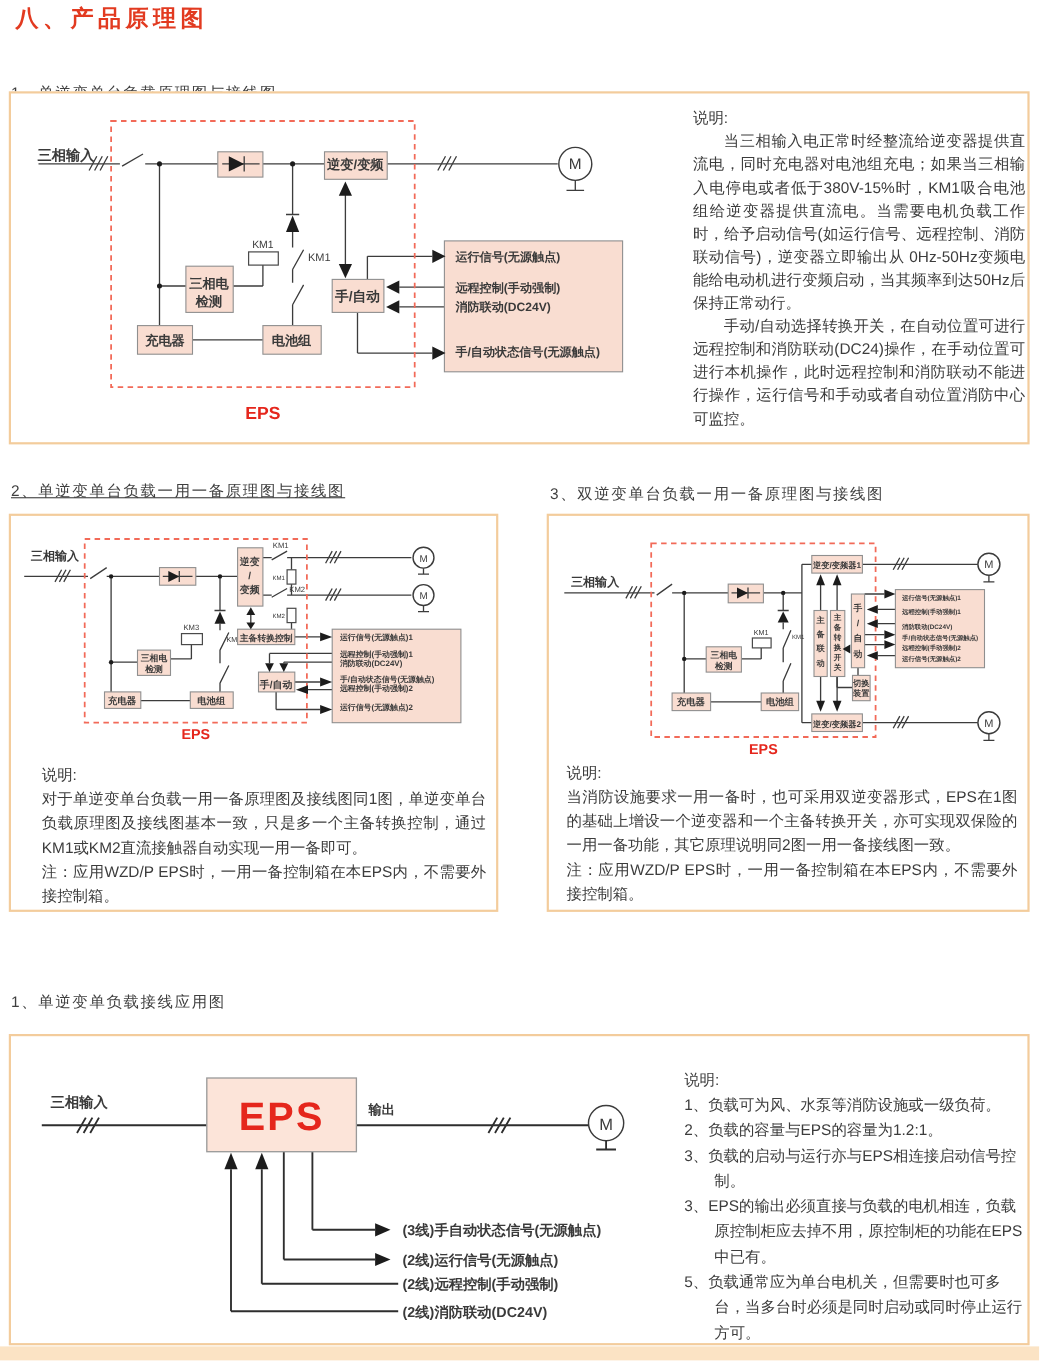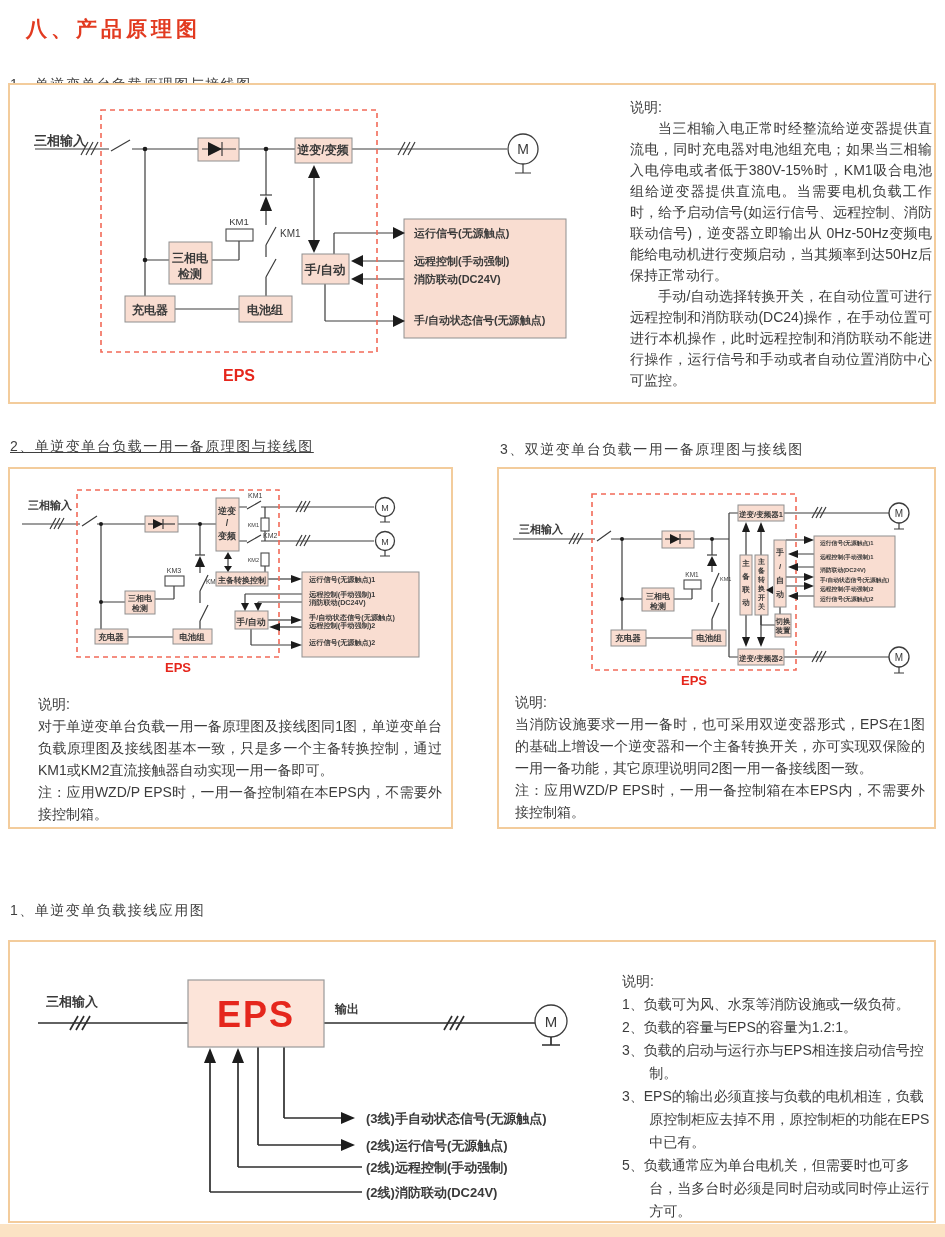--- a/index.html
+++ b/index.html
@@ -1,18 +1,18 @@
 <!DOCTYPE html>
 <html><head>
 <meta charset="utf-8">
 <style>
   html,body{margin:0;padding:0;background:#fff;}
   .page{position:relative;width:945px;height:1237px;background:#ffffff;
         font-family:"Liberation Sans",sans-serif;color:#3a3a3a;overflow:hidden;}
-  .sec-title{position:absolute;font-size:21px;font-weight:bold;color:#e23a20;letter-spacing:4px;margin:12px;}
+  .sec-title{position:absolute;font-size:21px;font-weight:bold;color:#e23a20;letter-spacing:4px;margin:0;}
   .sub-heading{position:absolute;font-size:14px;color:#3f3f3f;letter-spacing:1.5px;}
   .panel{position:absolute;border:2px solid #f3cc9c;background:#fff;box-sizing:border-box;}
   .panel svg{position:absolute;left:0;top:0;}
   .note{position:absolute;font-size:14px;line-height:21px;color:#3c3c3c;text-align:justify;}
   .note p{margin:0;}
   .note .indent{text-indent:2em;}
   .note .lbl-line{text-indent:0;}
   .note2{line-height:22px;}
   .note4{line-height:23px;text-align:left;}
   .note4 .item{padding-left:1.95em;text-indent:-1.95em;margin:0;}

